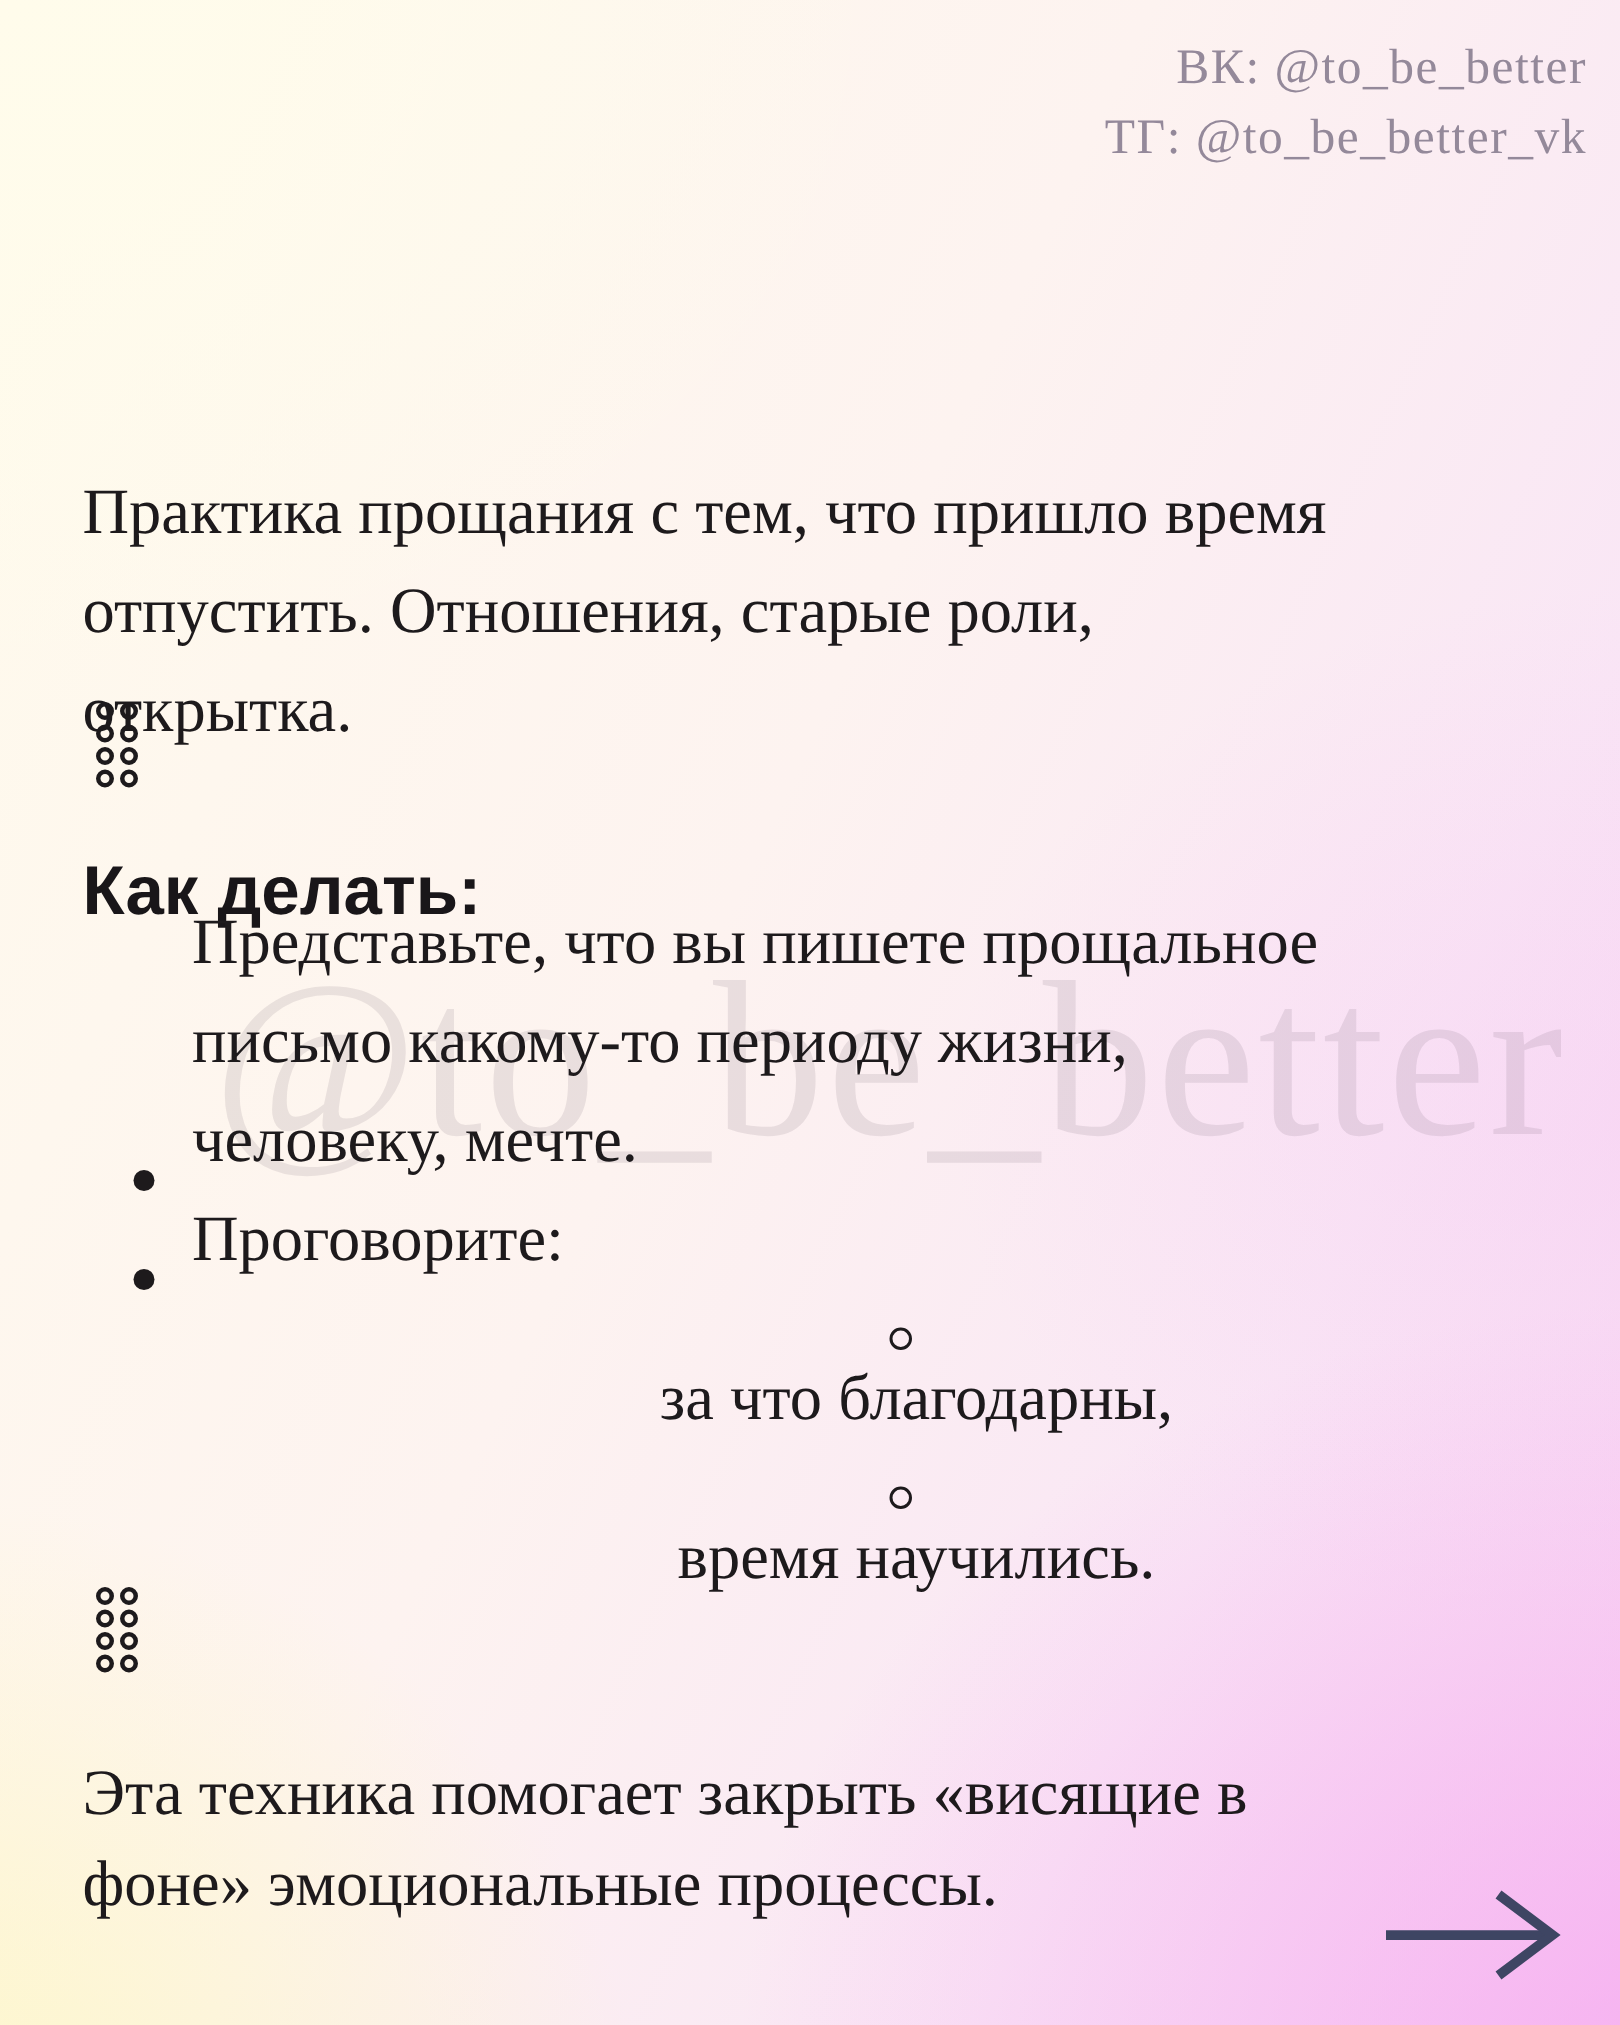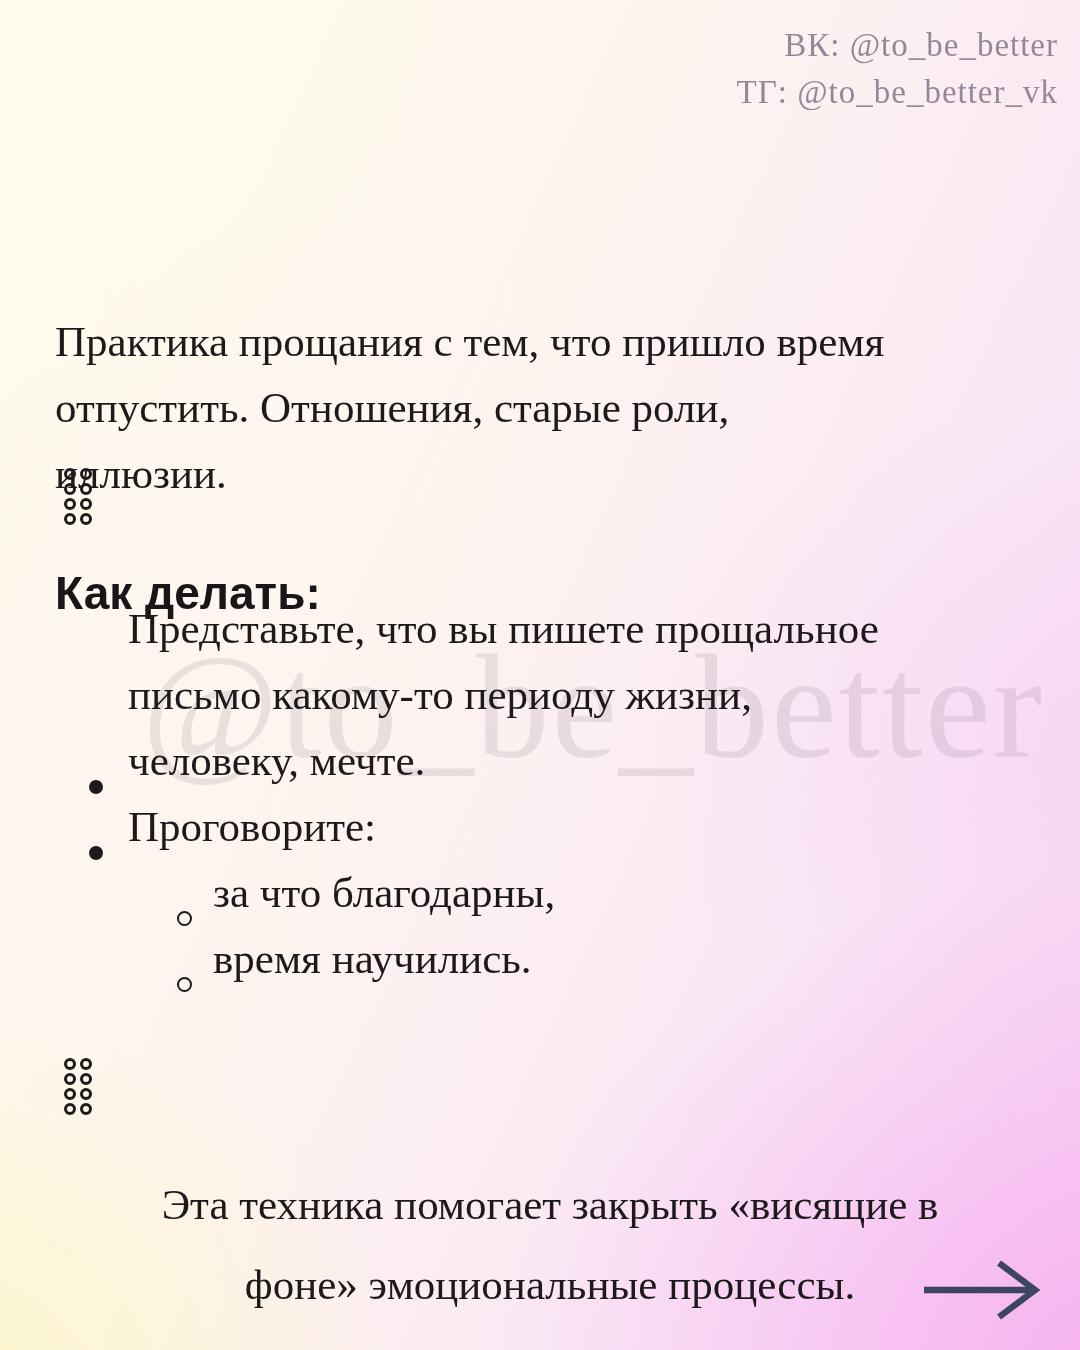--- a/index.html
+++ b/index.html
@@ -100,42 +100,42 @@
     width: 14px;
     height: 14px;
     margin: 26px 25px 0 0;
     border-radius: 50%;
     background: #1d1a1c;
   }
   .bullet-text { white-space: pre-line; }
   .subbullets { margin-top: 0; }
   .subbullet {
     display: flex;
-    align-items: flex-end;
+    align-items: center;
     padding-left: 122px;
+    flex-direction: column;
   }
   .subbullet-marker {
     flex: 0 0 auto;
     width: 15px;
     height: 15px;
     margin: 25px 21px 0 0;
     box-sizing: border-box;
     border: 2px solid #1d1a1c;
     border-radius: 50%;
     background: transparent;
   }
   .outro {
     position: absolute;
     top: 1122px;
     left: 55px;
     width: 990px;
     font-size: 43px;
-    line-height: 80px;
+    line-height: 61px;
     white-space: pre-line;
-    text-align: center;
   }
   .next-arrow {
     position: absolute;
     right: 36px;
     bottom: 30px;
     width: 122px;
     height: 60px;
     cursor: pointer;
   }
 </style>
@@ -147,21 +147,21 @@
   <div class="watermark">@to_be_better</div>
 
   <div class="social">
     <div>ВК:  @to_be_better</div>
     <div>ТГ: @to_be_better_vk</div>
   </div>
 
 
   <p class="intro">Практика прощания с тем, что пришло время
 отпустить. Отношения, старые роли,
-иллюзии.</p>
+открытка.</p>
 
   <div class="dots dots-1">
     <span></span>
       <span></span>
     <span></span>
       <span></span>
     <span></span>
       <span></span>
     <span></span>
       <span></span>

